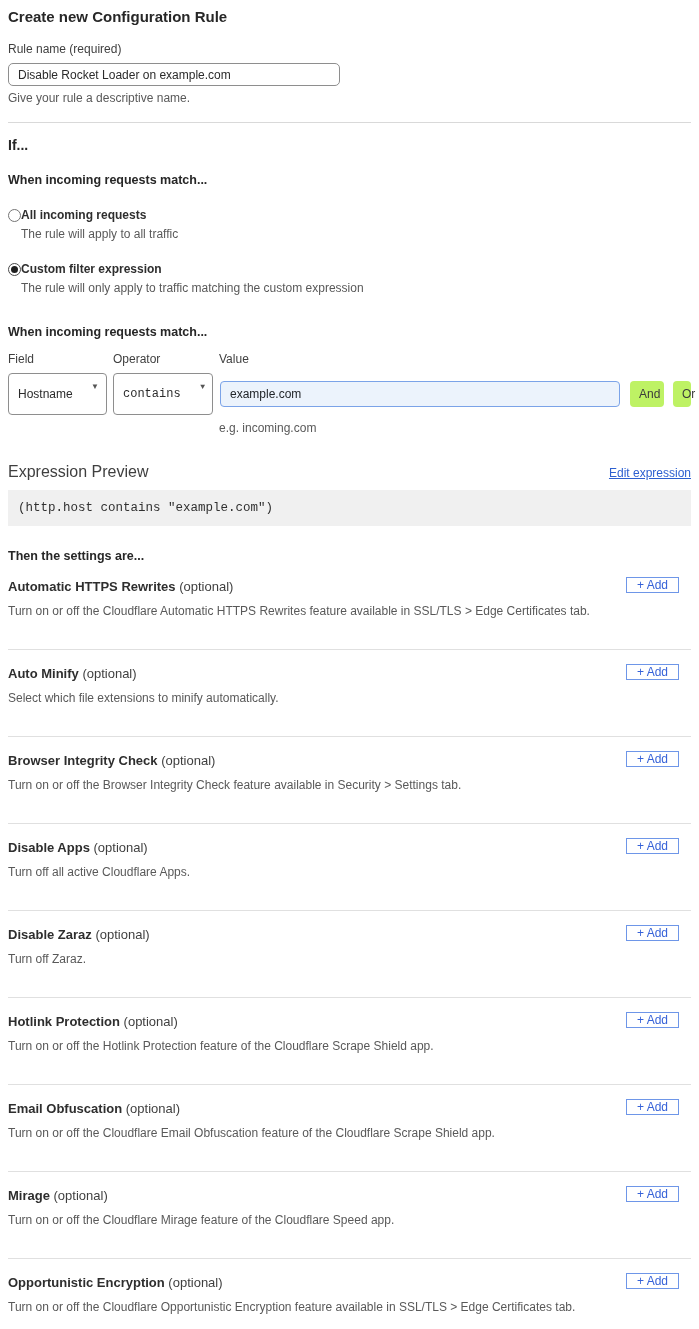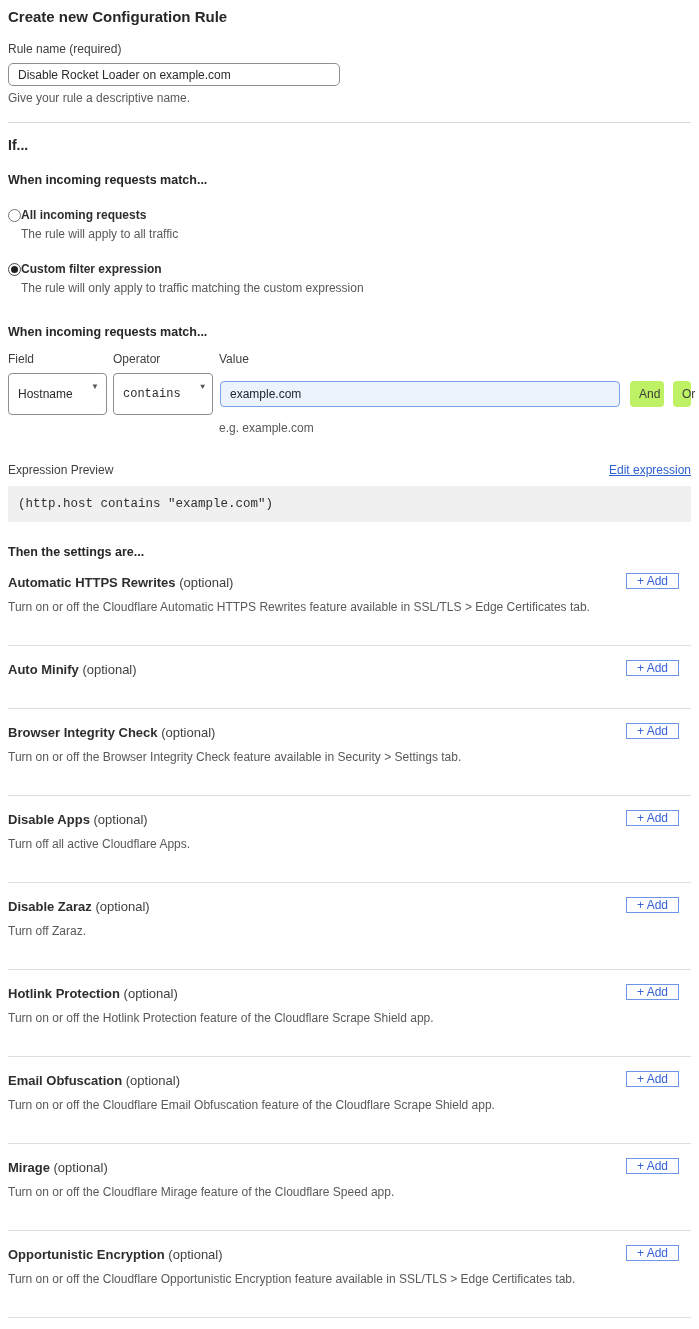--- a/index.html
+++ b/index.html
@@ -64,21 +64,21 @@
   .conn-btn {
     height: 26px; background: #bef264; border: none; border-radius: 4px;
     font-size: 12px; color: #3b3b3b; padding: 0 9px; cursor: pointer;
     font-family: "Liberation Sans", "DejaVu Sans", sans-serif;
   }
   .btn-and { margin-left: 10px; width: 34px; }
   .btn-or { margin-left: 9px; width: 14px; }
   .value-helper { font-size: 12px; color: #595959; margin-top: 6px; margin-left: 211px; }
 
   .expr-header { display: flex; justify-content: space-between; align-items: baseline; margin-top: 28px; }
-  .expr-label { font-size: 12px; color: #3f3f3f; }
+  .expr-label { font-size: 16px; color: #3f3f3f; }
   .expr-edit-link { font-size: 12px; color: #2c5fd0; text-decoration: underline; cursor: pointer; }
   .code-box {
     margin-top: 9px; background: #f0f0f0; padding: 11px 10px;
     font-family: "Liberation Mono", "DejaVu Sans Mono", monospace;
     font-size: 12.5px; color: #303030; white-space: pre;
   }
 
   .settings-heading { font-size: 12.5px; font-weight: 700; margin-top: 23px; color: #272727; }
 
   .setting-row { position: relative; padding: 16px 0 31px 0; border-bottom: 1px solid #e0e0e0; }
@@ -141,21 +141,21 @@
       <span class="caret">▼</span>
     </div>
     <div class="select-box select-operator">
       <span>contains</span>
       <span class="caret">▼</span>
     </div>
     <input class="value-input" type="text" value="example.com" style="">
     <button class="conn-btn btn-and">And</button>
     <button class="conn-btn btn-or">Or</button>
   </div>
-  <div class="value-helper">e.g. example.com</div>
+  <div class="value-helper">e.g. incoming.com</div>
 
   <div class="expr-header">
     <span class="expr-label">Expression Preview</span>
     <a class="expr-edit-link">Edit expression</a>
   </div>
   <div class="code-box">(http.host contains "example.com")</div>
 
   <h3 class="settings-heading">Then the settings are...</h3>
 
   <div>
@@ -166,20 +166,21 @@
       </div>
       <div class="setting-desc">Turn on or off the Cloudflare Automatic HTTPS Rewrites feature available in SSL/TLS &gt; Edge Certificates tab.</div>
       <button class="add-btn">+ Add</button>
     </div>
 
     <div class="setting-row">
       <div class="setting-title-line">
         <span class="setting-title">Auto Minify</span>
         <span class="setting-optional">(optional)</span>
       </div>
+      <div class="setting-desc">Select which file extensions to minify automatically.</div>
       <button class="add-btn">+ Add</button>
     </div>
 
     <div class="setting-row">
       <div class="setting-title-line">
         <span class="setting-title">Browser Integrity Check</span>
         <span class="setting-optional">(optional)</span>
       </div>
       <div class="setting-desc">Turn on or off the Browser Integrity Check feature available in Security &gt; Settings tab.</div>
       <button class="add-btn">+ Add</button>

